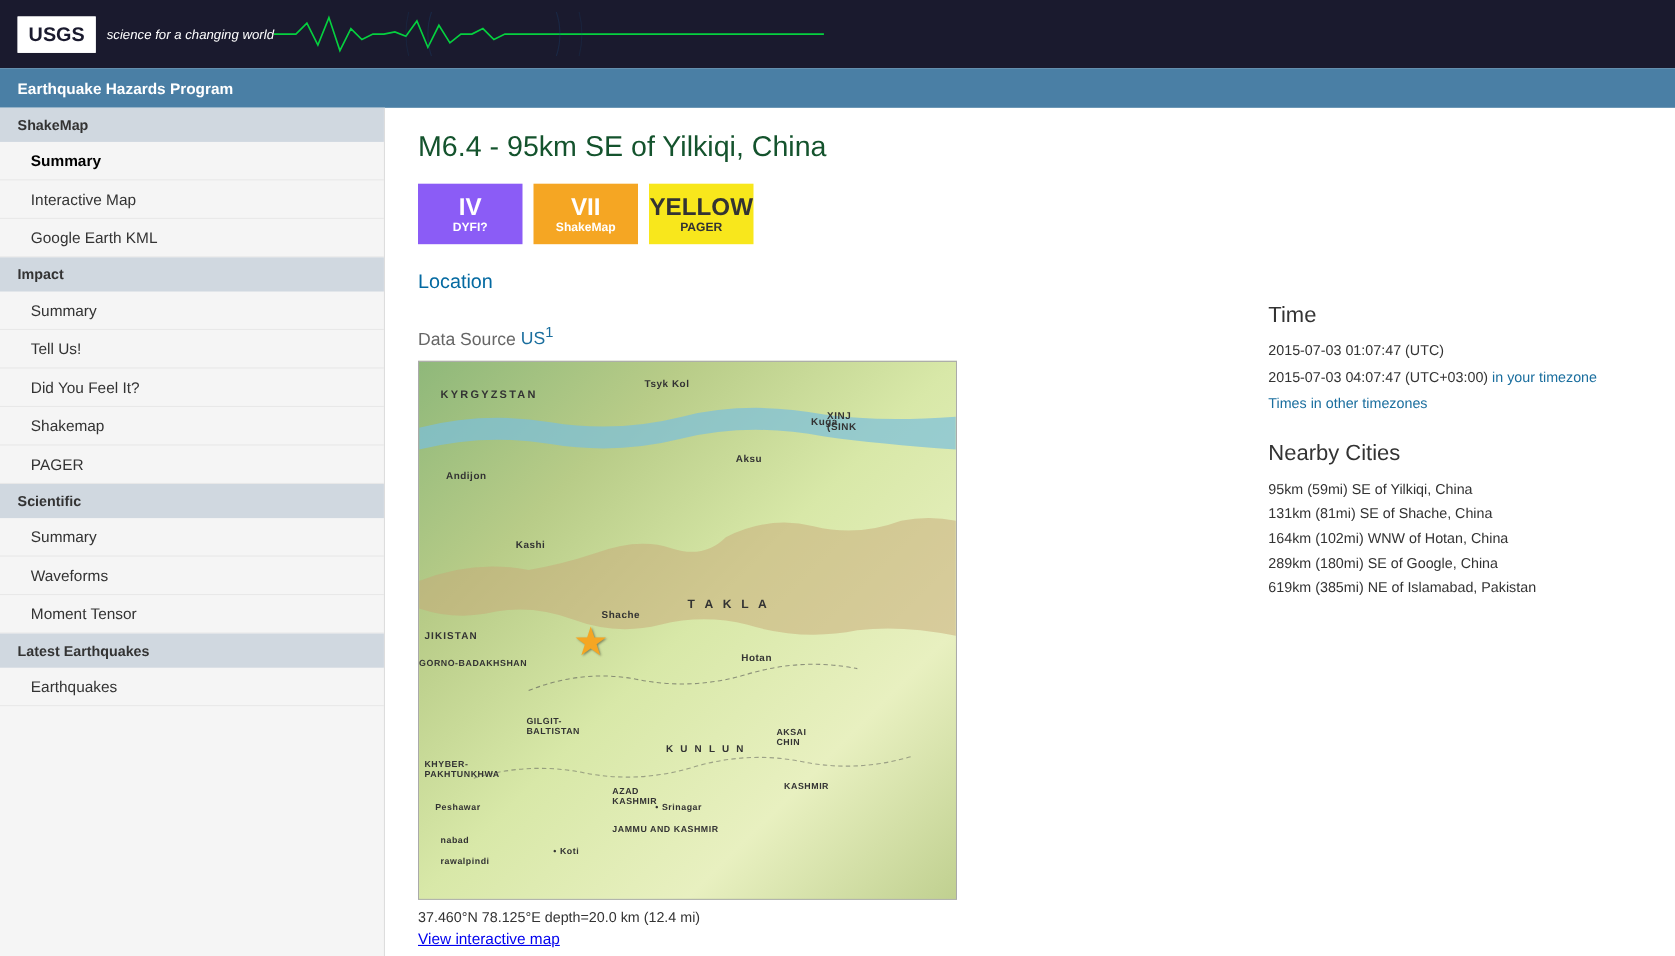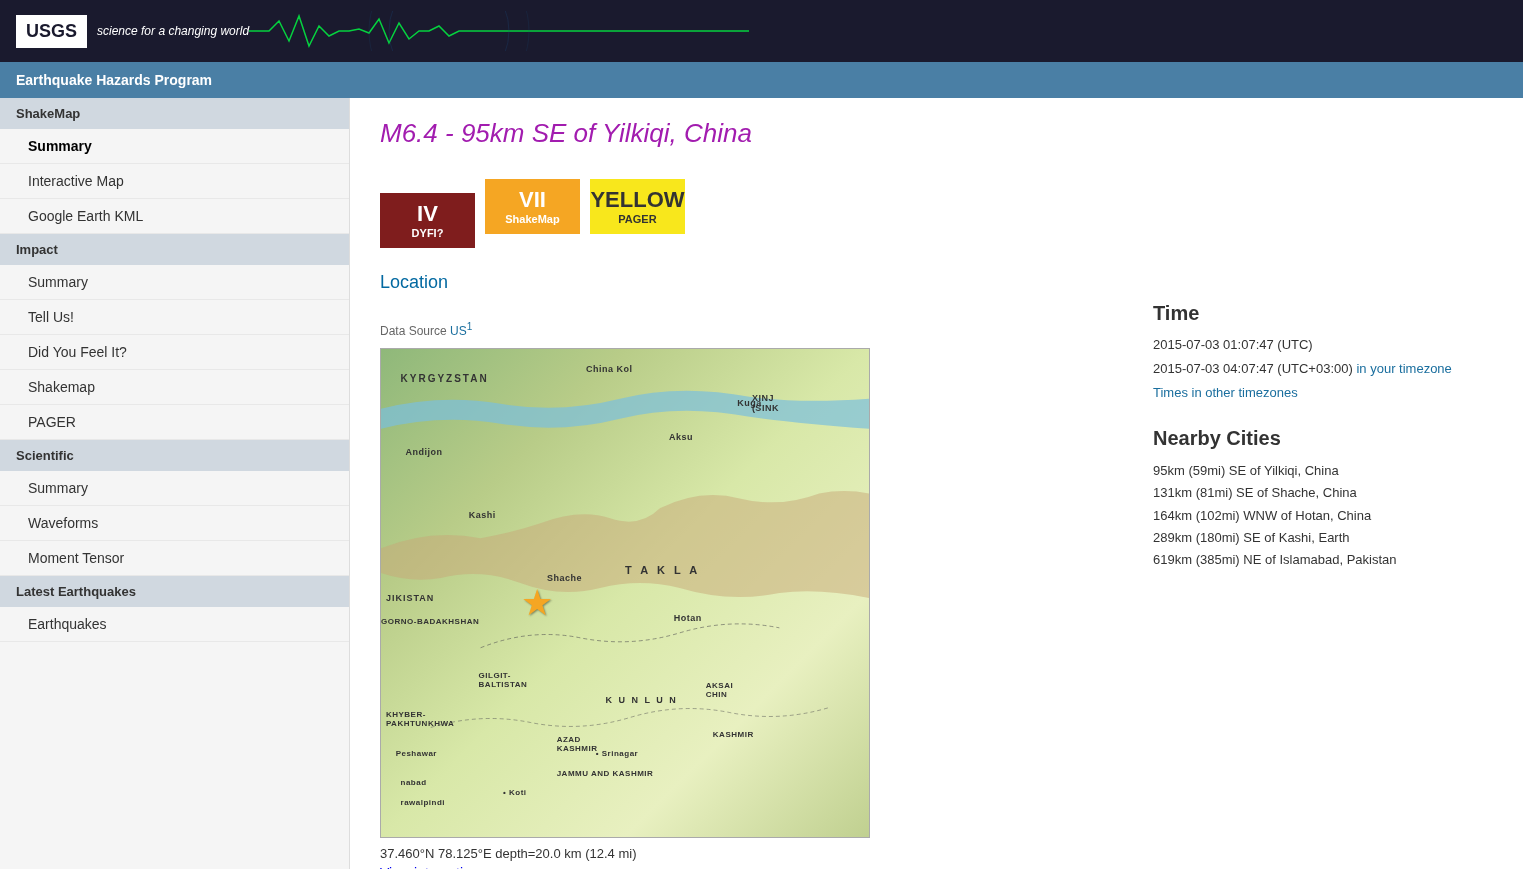--- a/index.html
+++ b/index.html
@@ -72,23 +72,22 @@
     
     .content {
       flex: 1;
       padding: 20px 30px;
     }
 
     
     .page-title {
       font-size: 26px;
       font-weight: normal;
-      color: #a21caf;
-      margin-bottom: 30px;
-      font-style: italic;
+      color: #14532d;
+      margin-bottom: 18px;
     }
 
     
     .badge-row {
       display: flex;
       gap: 10px;
       margin-bottom: 24px;
     }
     .badge {
       display: flex;
@@ -102,23 +101,22 @@
       text-decoration: none;
     }
     .badge-number {
       font-size: 22px;
       line-height: 1.1;
     }
     .badge-label {
       font-size: 11px;
     }
     .badge-blue {
-      background: #7f1d1d;
+      background: #8b5cf6;
       color: #fff;
-      margin-top: 14px;
     }
     .badge-orange {
       background: #f5a623;
       color: #fff;
     }
     .badge-yellow {
       background: #f8e71c;
       color: #333;
     }
 
@@ -133,21 +131,21 @@
     .location-section {
       flex: 1;
     }
     .section-title {
       font-size: 18px;
       font-weight: normal;
       color: #0369a1;
       margin-bottom: 4px;
     }
     .data-source {
-      font-size: 12px;
+      font-size: 16px;
       color: #666;
       margin-bottom: 10px;
       margin-top: 28px;
     }
     .data-source a {
       color: #1a6e9e;
       text-decoration: none;
     }
     .map-container {
       width: 490px;
@@ -188,21 +186,21 @@
     
     .info-panel {
       min-width: 340px;
       padding-top: 30px;
     }
     .info-section {
       margin-bottom: 24px;
     }
     .info-section-title {
       font-size: 20px;
-      font-weight: bold;
+      font-weight: normal;
       color: #333;
       margin-bottom: 10px;
     }
     .info-line {
       font-size: 13px;
       color: #333;
       margin-bottom: 3px;
       line-height: 1.6;
     }
     .info-line a {
@@ -349,21 +347,21 @@
 
               <path d="M0,60 Q60,45 120,55 Q180,65 240,50 Q300,35 370,48 Q420,55 490,50 L490,80 Q420,75 370,68 Q300,55 240,70 Q180,85 120,75 Q60,65 0,80 Z" fill="#7bbfdd" opacity="0.7"></path>
 
               <path d="M0,200 Q50,180 100,190 Q130,185 160,175 Q200,160 230,170 Q260,180 280,160 Q320,140 360,150 Q400,160 440,145 Q465,140 490,145 L490,250 Q440,240 400,245 Q350,255 300,240 Q260,230 220,240 Q180,250 140,235 Q100,220 60,230 Q30,235 0,225 Z" fill="#c8a878" opacity="0.5"></path>
 
               <path d="M100,300 Q150,280 200,290 Q250,300 300,285 Q350,270 400,280" fill="none" stroke="#555" stroke-width="1" stroke-dasharray="4,3" opacity="0.6"></path>
               <path d="M50,380 Q100,365 150,375 Q200,385 250,370 Q300,355 350,365 Q400,375 450,360" fill="none" stroke="#555" stroke-width="1" stroke-dasharray="4,3" opacity="0.5"></path>
             </svg>
 
             <div class="map-label" style="top:5%;left:4%;font-size:10px;letter-spacing:2px;">KYRGYZSTAN</div>
-            <div class="map-label" style="top:3%;left:42%;font-size:9px;">China Kol</div>
+            <div class="map-label" style="top:3%;left:42%;font-size:9px;">Tsyk Kol</div>
             <div class="map-label" style="top:10%;left:73%;font-size:9px;">Kuga</div>
             <div class="map-label" style="top:17%;left:59%;font-size:9px;">Aksu</div>
             <div class="map-label" style="top:9%;left:76%;font-size:9px;">XINJ<br>(SINK</div>
             <div class="map-label" style="top:20%;left:5%;font-size:9px;">Andijon</div>
             <div class="map-label" style="top:33%;left:18%;font-size:9px;">Kashi</div>
             <div class="map-label" style="top:44%;left:50%;font-size:11px;letter-spacing:3px;font-weight:bold;">T A K L A</div>
             <div class="map-label" style="top:46%;left:34%;font-size:9px;">Shache</div>
             <div class="map-label" style="top:54%;left:60%;font-size:9px;">Hotan</div>
             <div class="map-label" style="top:50%;left:1%;font-size:9px;letter-spacing:1px;">JIKISTAN</div>
             <div class="map-label" style="top:55%;left:0%;font-size:8px;">GORNO-BADAKHSHAN</div>
@@ -410,21 +408,21 @@
               <span>Times in other timezones</span>
             </a>
           </div>
         </div>
 
         <div class="info-section">
           <h2 class="info-section-title">Nearby Cities</h2>
           <div class="nearby-city">95km (59mi) SE of Yilkiqi, China</div>
           <div class="nearby-city">131km (81mi) SE of Shache, China</div>
           <div class="nearby-city">164km (102mi) WNW of Hotan, China</div>
-          <div class="nearby-city">289km (180mi) SE of Kashi, Earth</div>
+          <div class="nearby-city">289km (180mi) SE of Google, China</div>
           <div class="nearby-city">619km (385mi) NE of Islamabad, Pakistan</div>
         </div>
 
       </div>
     </div>
 
   </main>
 </div>
 
 </body></html>

